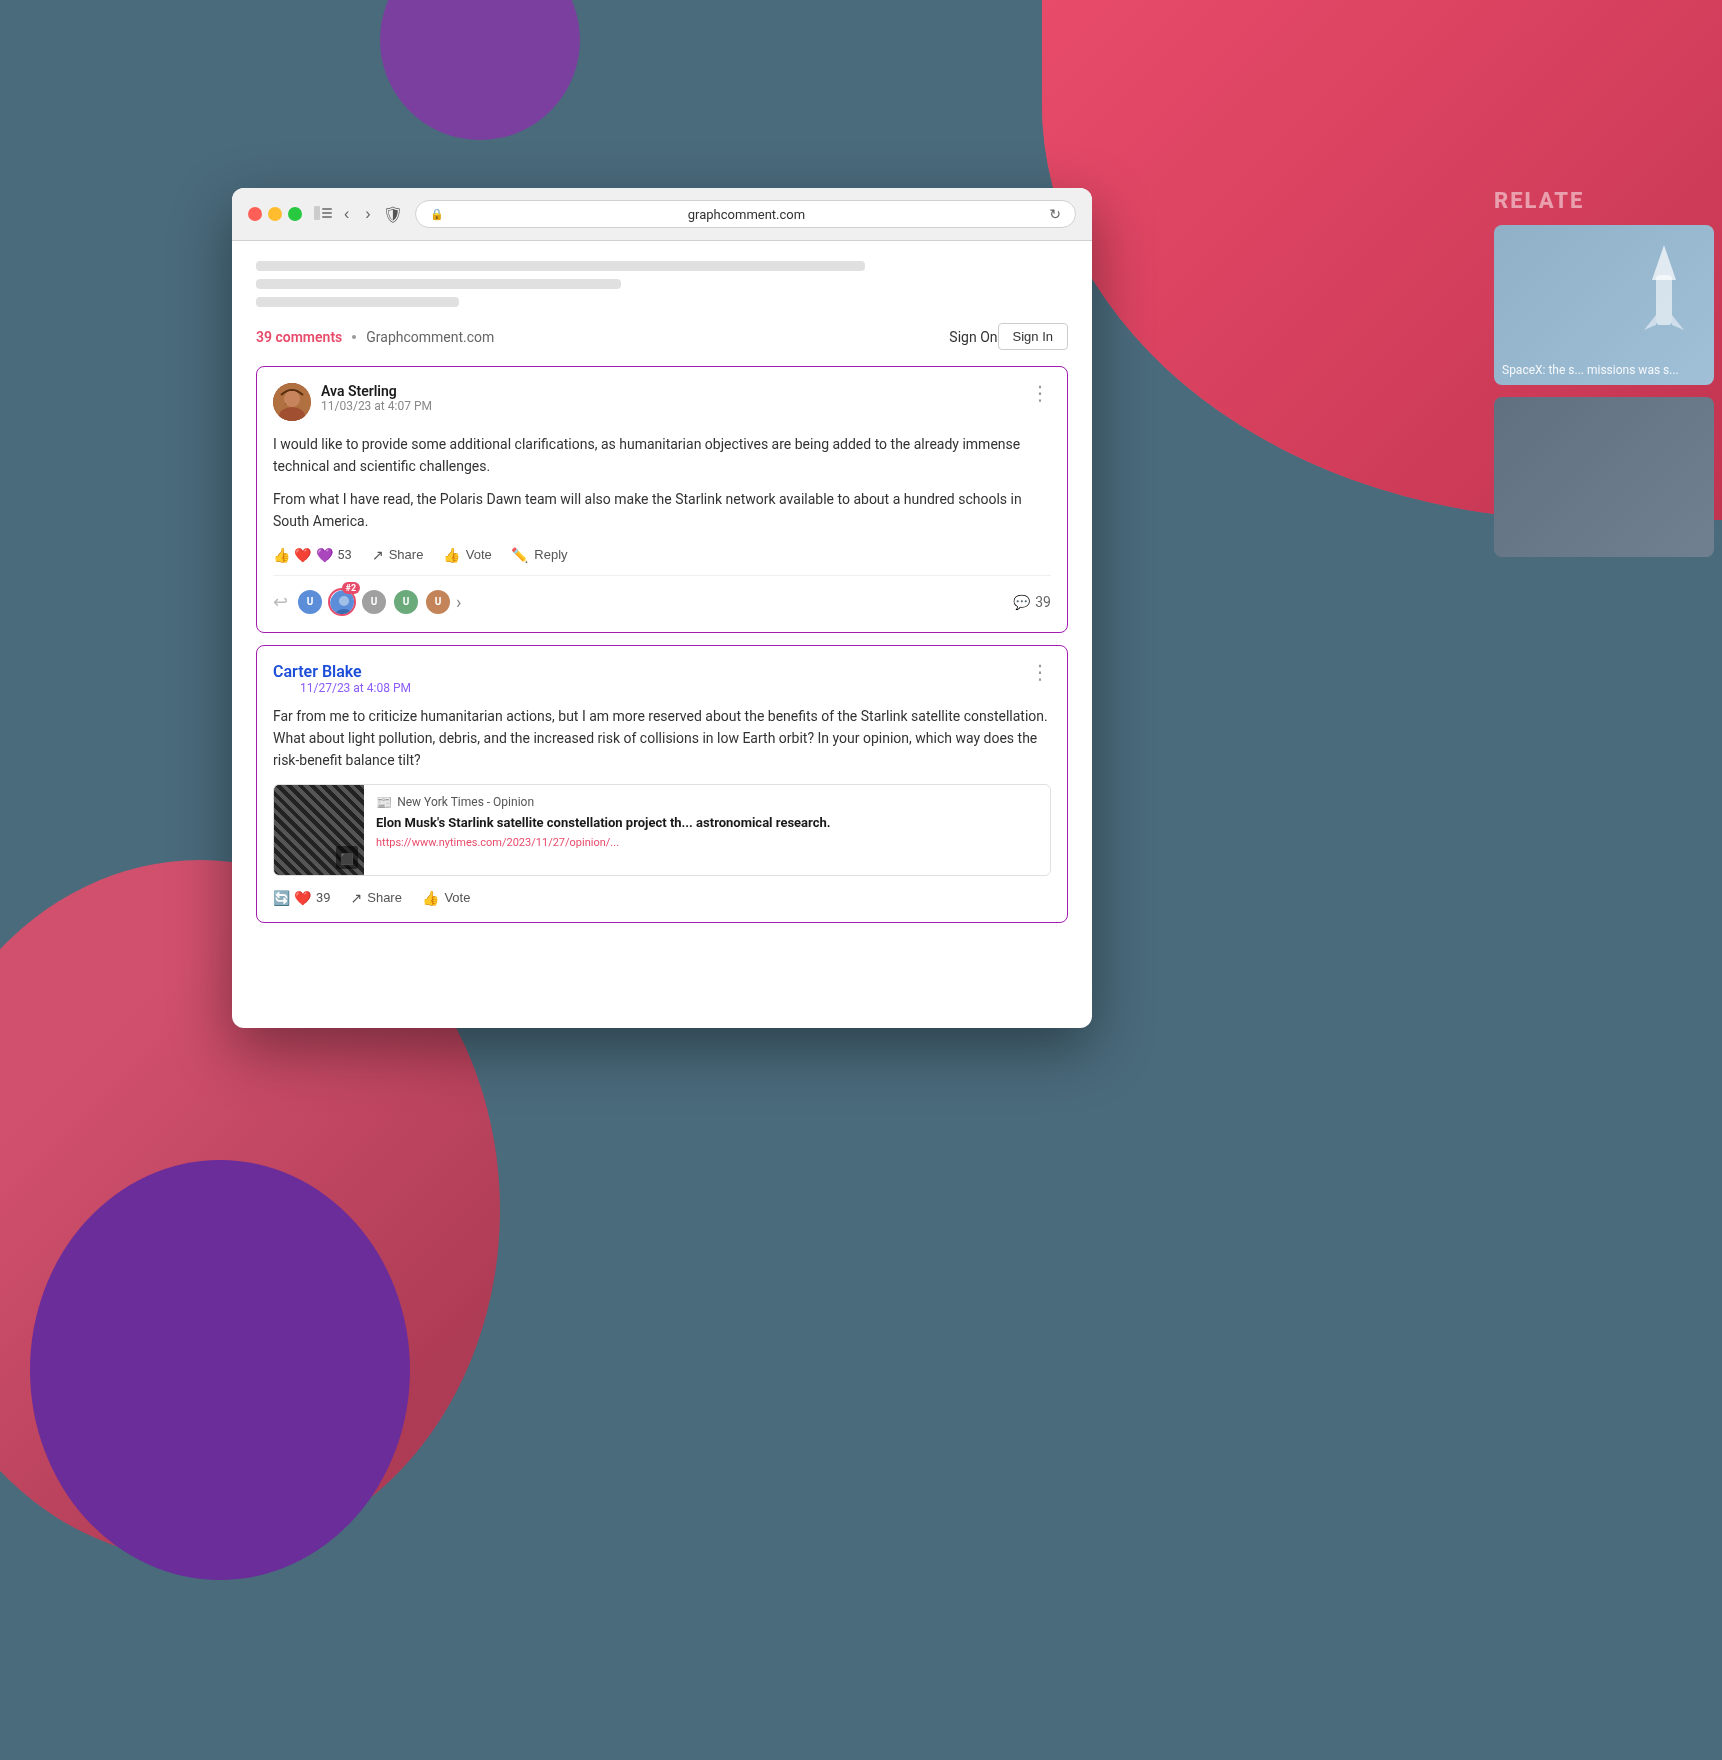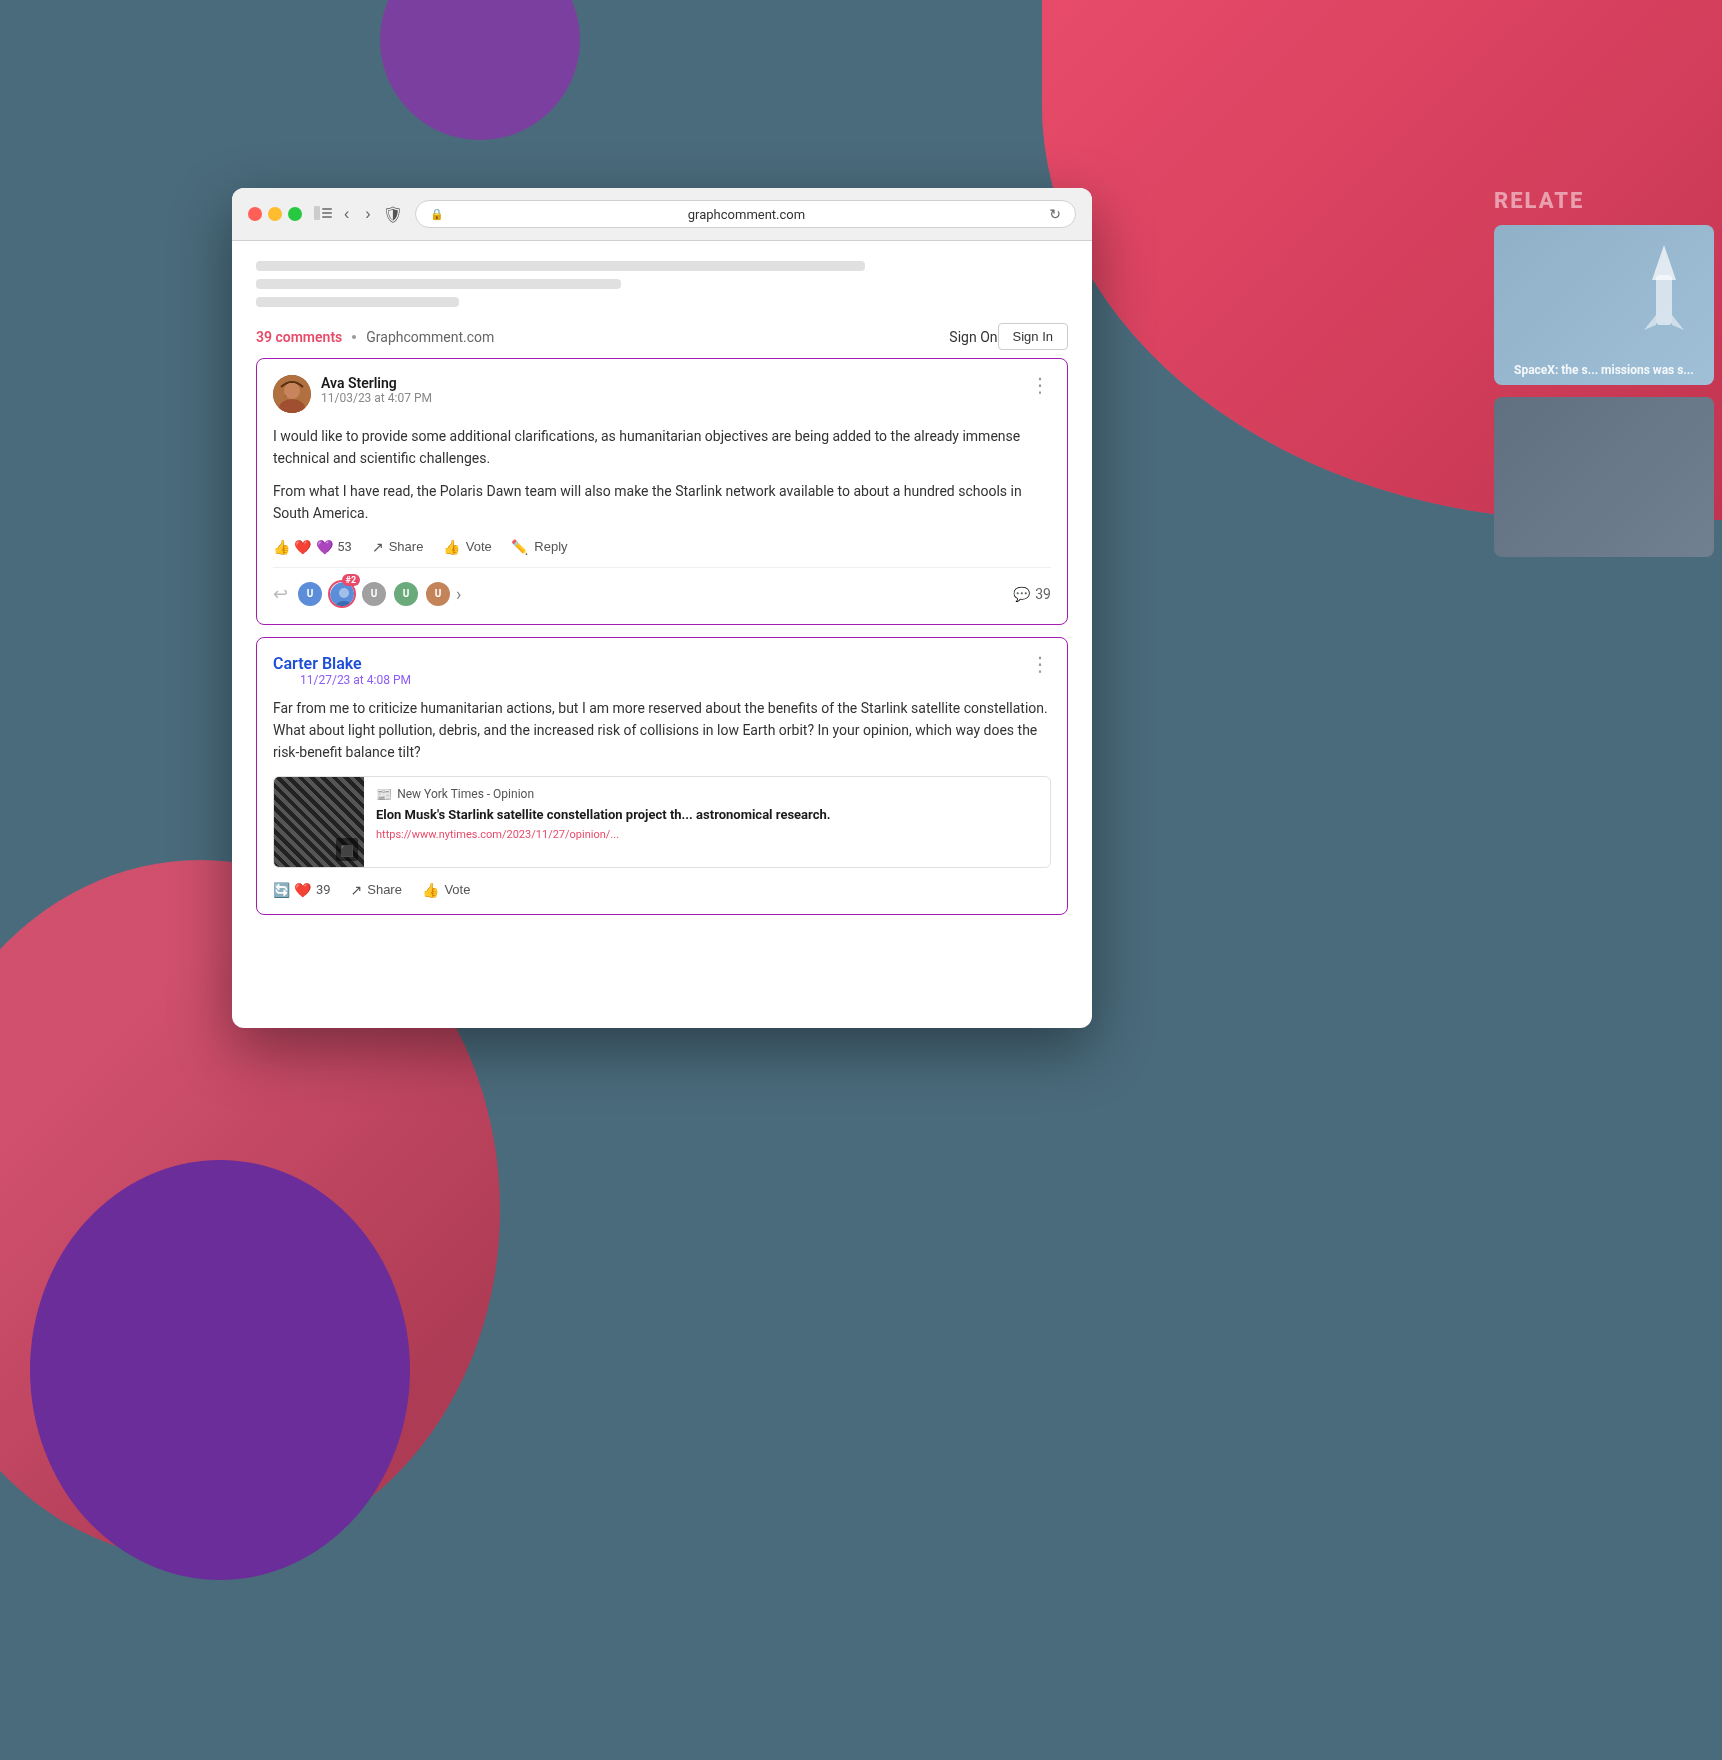--- a/index.html
+++ b/index.html
@@ -183,21 +183,21 @@
       font-weight: 800;
       color: #1a1a1a;
       letter-spacing: 1px;
       margin-bottom: 8px;
     }
 
     .comments-meta {
       display: flex;
       align-items: center;
       gap: 10px;
-      margin-bottom: 8px;
+      margin-bottom: 16px;
     }
 
     .comments-count {
       color: #e84b6a;
       font-size: 14px;
       font-weight: 600;
       cursor: pointer;
     }
 
     .meta-dot {
@@ -573,25 +573,25 @@
       position: relative;
     }
 
     .related-card-2 {
       background: linear-gradient(135deg, #607080 0%, #708090 100%);
     }
 
     .related-card-caption {
       position: absolute;
       bottom: 8px;
-      left: 20px;
+      left: 8px;
       right: 8px;
       font-size: 12px;
       color: rgba(255,255,255,0.9);
-      font-weight: 700;
+      font-weight: 400;
     }
 
     
     .rocket-shape {
       position: absolute;
       top: 20px;
       right: 20px;
       width: 60px;
       height: 100px;
     }

